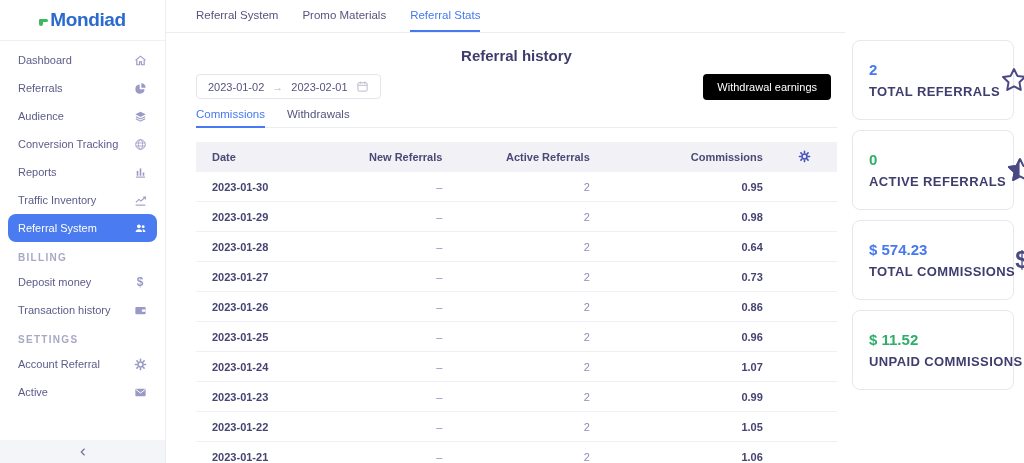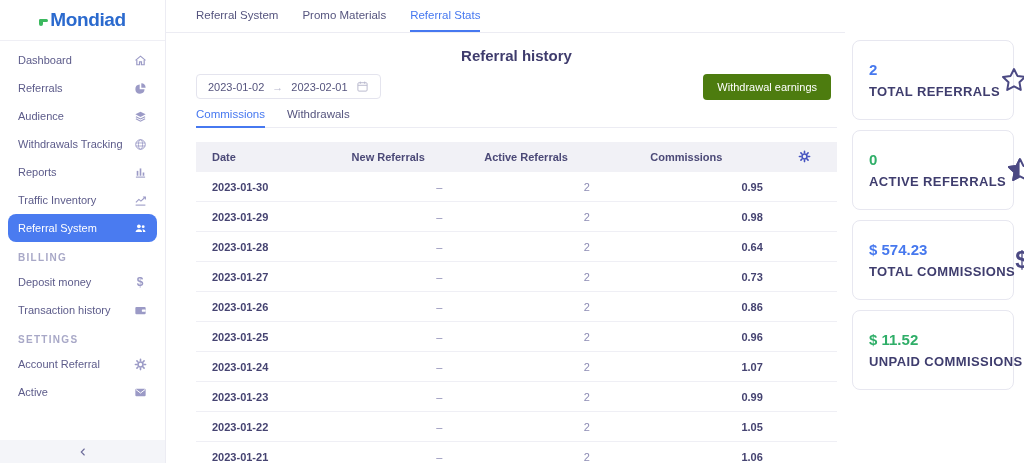--- a/index.html
+++ b/index.html
@@ -35,28 +35,28 @@
   .topnav { height:33px; display:flex; align-items:stretch; gap:24px; padding:0 30px; border-bottom:1px solid #ececf3; }
   .tab { display:flex; align-items:center; font-size:11.5px; color:#55547e; border-bottom:2px solid transparent; cursor:pointer; white-space:nowrap; }
   .tab.active { color:#4678f0; border-bottom-color:#4678f0; }
   .content { flex:1; overflow:hidden; padding:14px 8px 0 30px; }
   .page-title { font-size:15px; font-weight:bold; color:#3f3c6d; margin-bottom:10px;text-align:center; }
   .toolbar { display:flex; align-items:flex-start; margin-bottom:2px; }
   .daterange { display:flex; align-items:center; gap:8px; border:1px solid #e4e4ee; border-radius:4px; padding:5px 11px; font-size:11px; color:#55547e; background:#fff; cursor:pointer; }
   .daterange .arrow { color:#b6b6cc; font-size:11px; }
   .daterange .ic { color:#b9b9ce; }
   .spacer { flex:1; }
-  .btn-primary { background:#4d7c0f; color:#ffffff; font-size:11px; font-family:"Liberation Sans",sans-serif; border:none; border-radius:4px; padding:7px 14px; cursor:pointer; margin-right:6px; }
+  .btn-primary { background:#000000; color:#ffffff; font-size:11px; font-family:"Liberation Sans",sans-serif; border:none; border-radius:4px; padding:7px 14px; cursor:pointer; margin-right:6px; }
   .subtabs { display:flex; align-items:stretch; gap:22px; border-bottom:1px solid #ececf3; height:26px; }
   .subtab { display:flex; align-items:center; font-size:11.5px; color:#55547e; border-bottom:2px solid transparent; margin-bottom:-1px; cursor:pointer; }
   .subtab.active { color:#4678f0; border-bottom-color:#4678f0; }
 
   
   table { width:100%; border-collapse:collapse; table-layout:fixed; font-size:11px; margin-top:14px; }
-  thead th { background:#f1f1f6; font-weight:bold; color:#4b4977; text-align:center; padding:9px 10px; }
+  thead th { background:#f1f1f6; font-weight:bold; color:#4b4977; text-align:right; padding:9px 10px; }
   th.col-date { text-align:left; padding-left:16px; width:20%; }
   th.col-new { width:20%; }
   th.col-active { width:23%; }
   th.col-comm { width:27%; }
   th.col-gear { width:10%; text-align:center; padding:5px 10px; }
   tbody td { padding:8.5px 10px; border-bottom:1px solid #efeff5; text-align:right; color:#8d8cb5;margin-top:24px; }
   td.cell-date { text-align:left; padding-left:16px; font-weight:bold; color:#454371; }
   td.cell-comm { font-weight:bold; color:#454371; }
   .gear-btn { background:none; border:none; color:#4452c0; cursor:pointer; display:inline-flex; align-items:center; justify-content:center; }
   .gear-btn svg { width:13px; height:13px; }
@@ -173,21 +173,21 @@
     </div>
     <div class="nav-item">
       <span class="lbl">Audience</span>
       <span class="ic">
           <svg viewBox="0 0 24 24">
             <use href="#i-layers"></use>
           </svg>
         </span>
     </div>
     <div class="nav-item">
-      <span class="lbl">Withdrawals Tracking</span>
+      <span class="lbl">Conversion Tracking</span>
       <span class="ic">
           <svg viewBox="0 0 24 24">
             <use href="#i-globe"></use>
           </svg>
         </span>
     </div>
     <div class="nav-item">
       <span class="lbl">Reports</span>
       <span class="ic">
           <svg viewBox="0 0 24 24">

